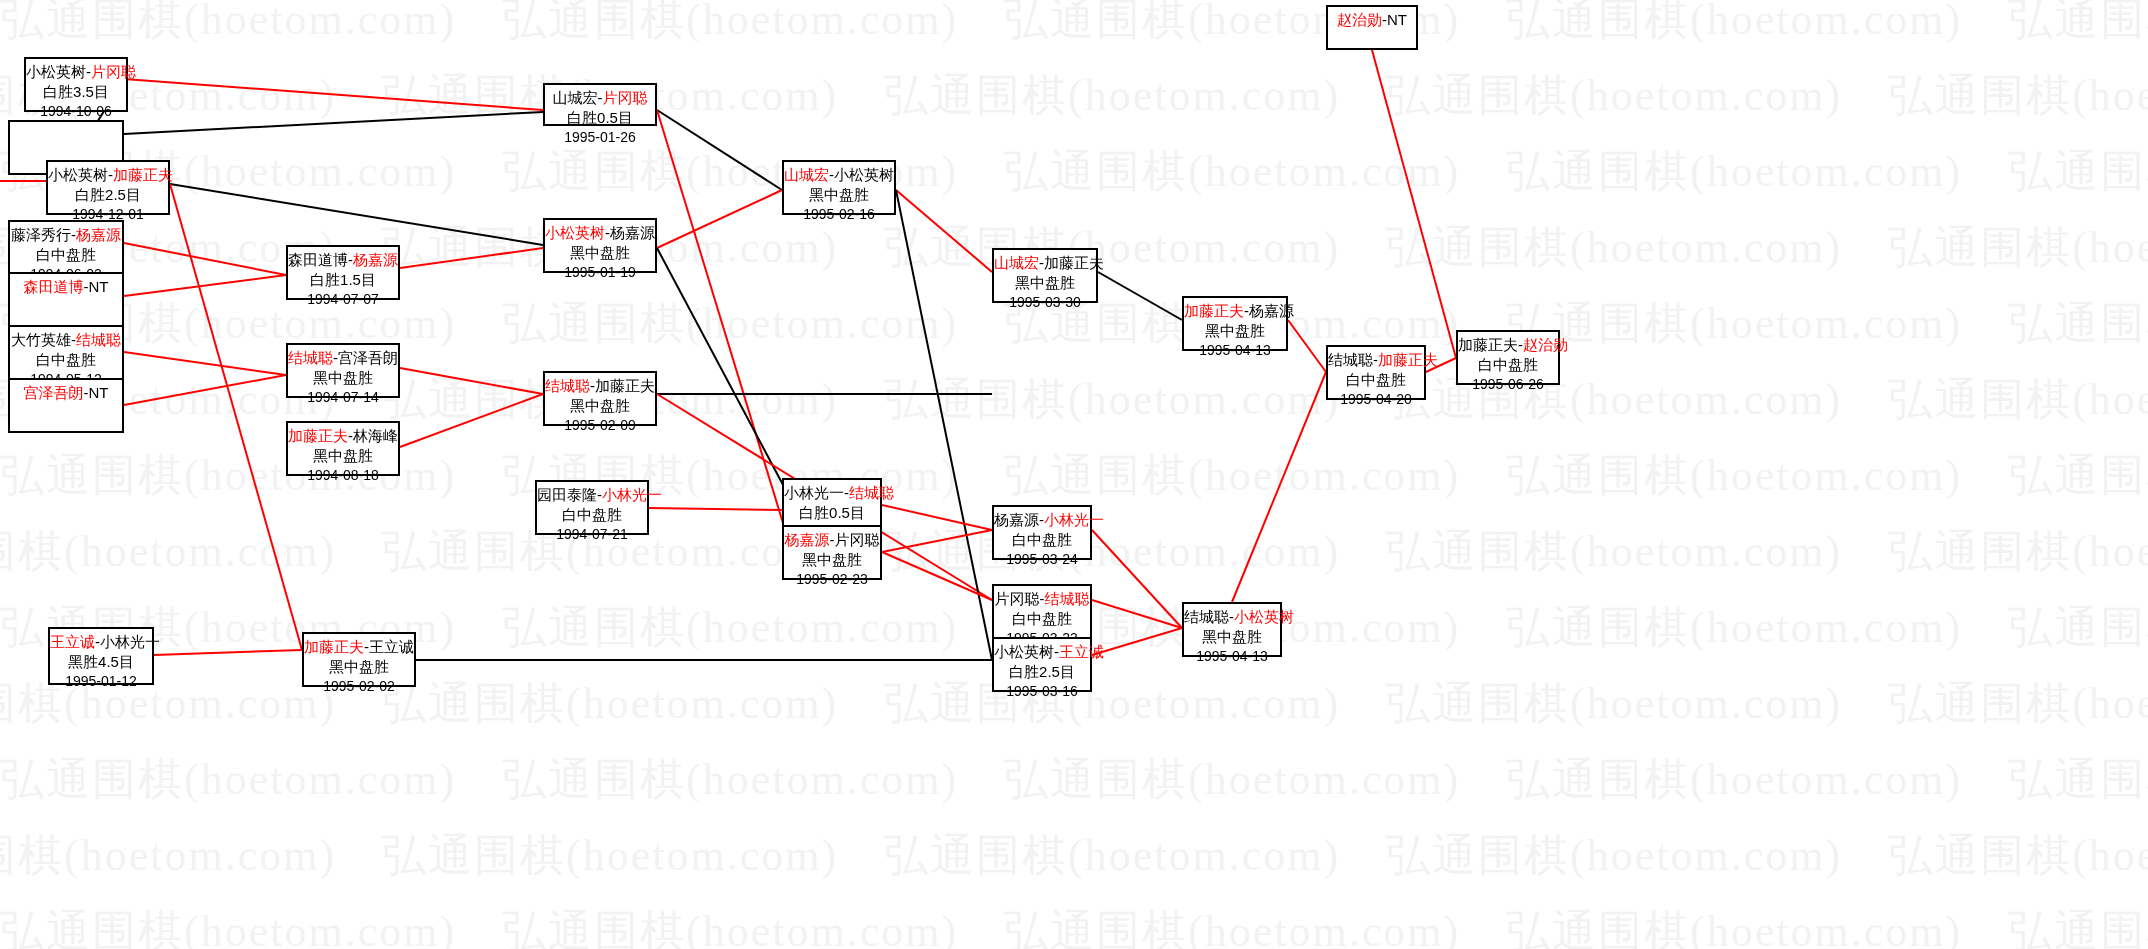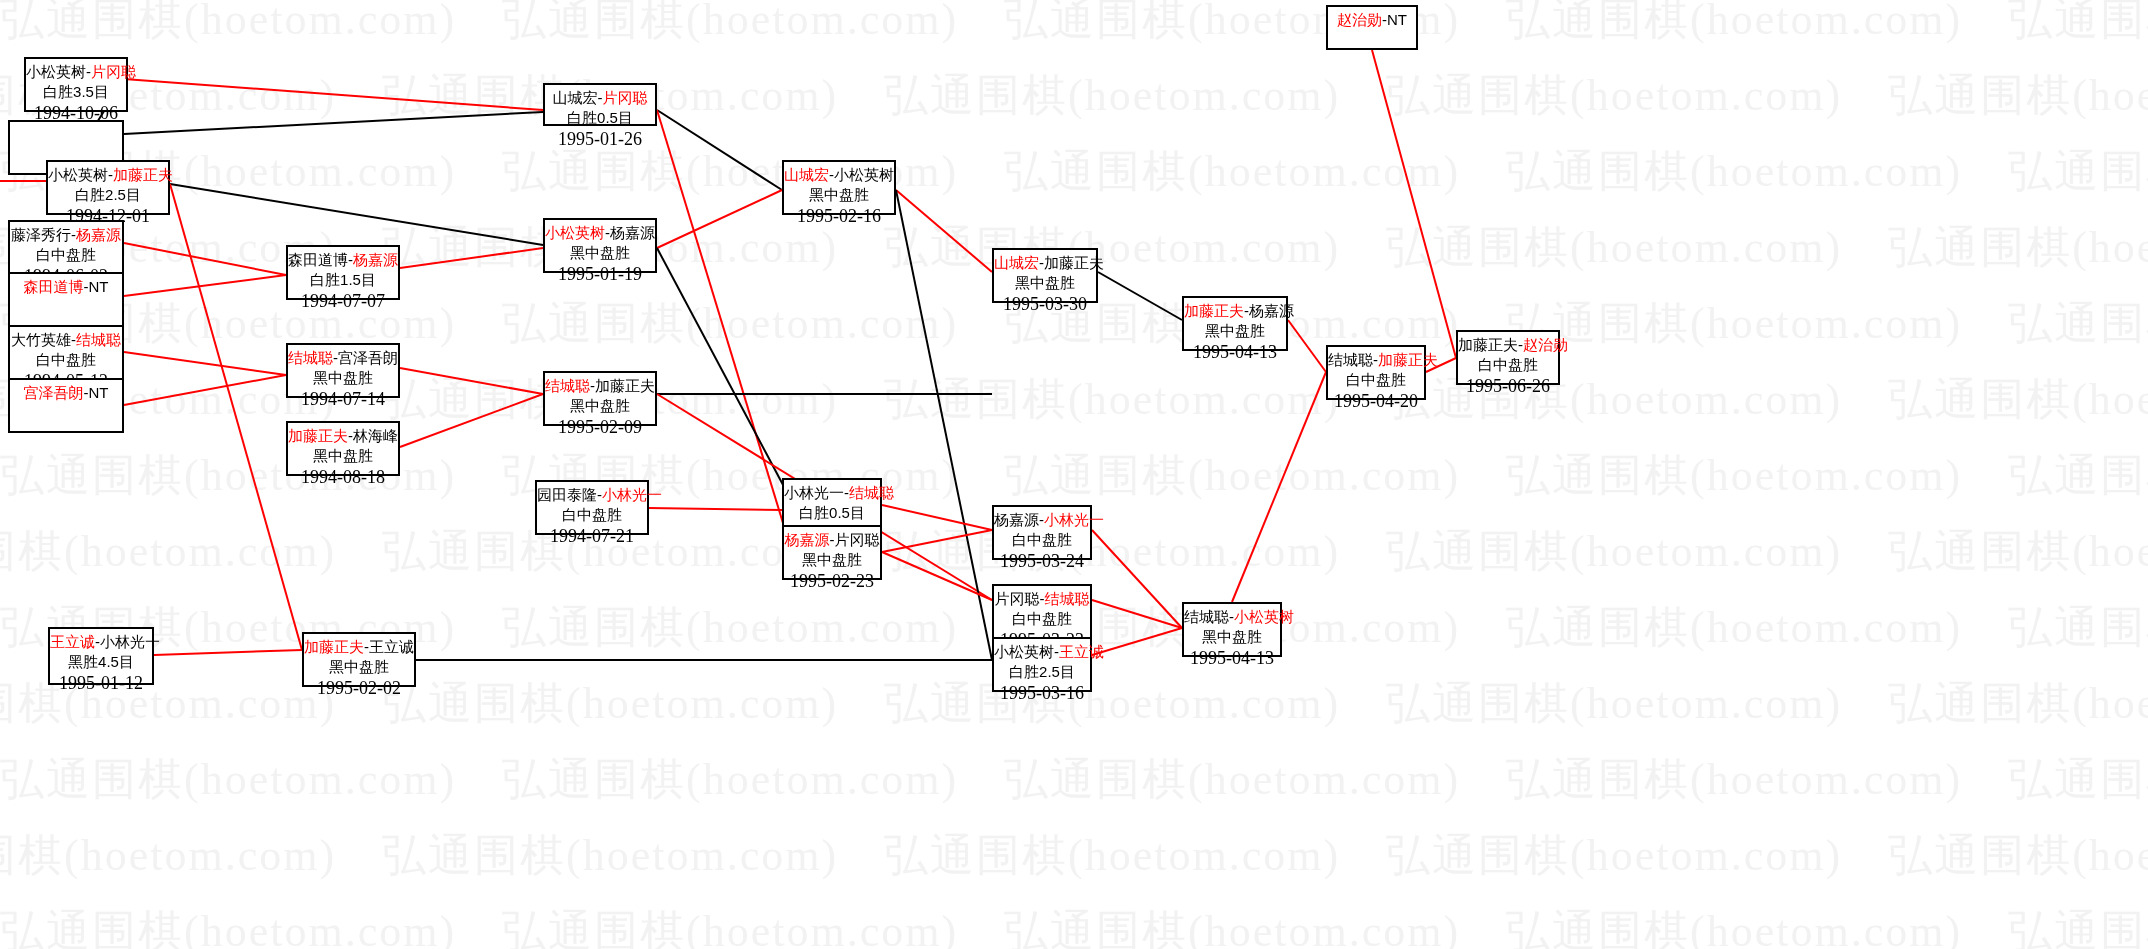--- a/index.html
+++ b/index.html
@@ -37,21 +37,21 @@
     background:#ffffff;
     z-index:2;
     text-align:center;
     font-size:15px;
     line-height:1.32;
     color:#000000;
     padding-top:3px;
     font-family:"Liberation Sans","DejaVu Sans",sans-serif;
   }
   .node .ln{display:block;white-space:nowrap;}
-  .node .dt{font-family:Liberation Serif, serif;font-size:18px;letter-spacing:0px;}
+  .node .dt{font-family:Liberation Sans, sans-serif;font-size:14px;letter-spacing:0px;}
   .rd{color:#ff0000;}
   .bk{color:#000000;}
 </style>
 </head>
 <body>
 
 <div id="stage">
 
   <div id="watermark">
       <div class="wm-row" style="top: -10px; left: 0px; color: rgb(242, 242, 242);">弘通围棋(hoetom.com)　弘通围棋(hoetom.com)　弘通围棋(hoetom.com)　弘通围棋(hoetom.com)　弘通围棋(hoetom.com)　弘通围棋(hoetom.com)　弘通围棋(hoetom.com)　弘通围棋(hoetom.com)　</div>

